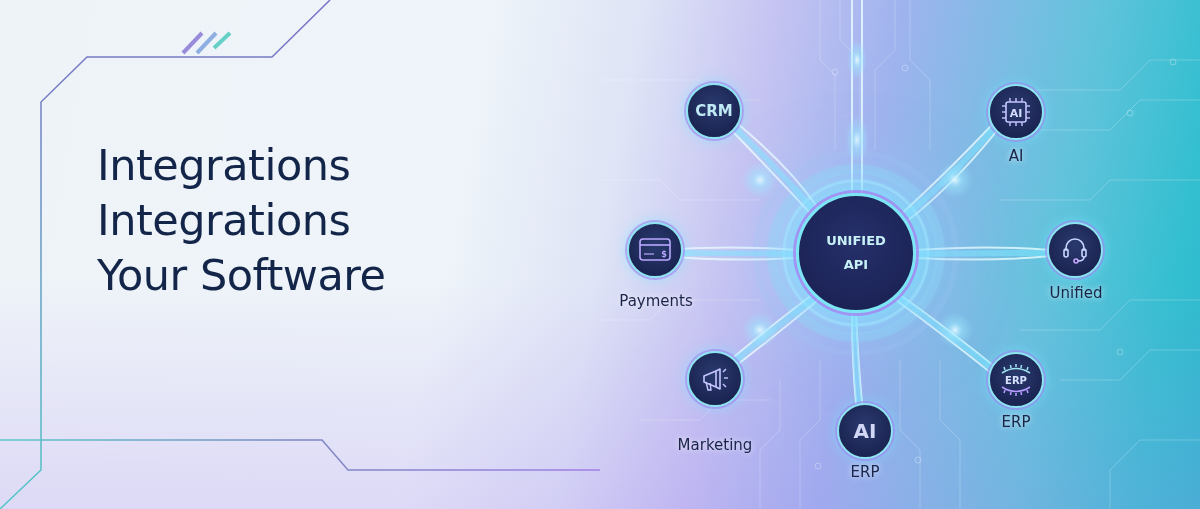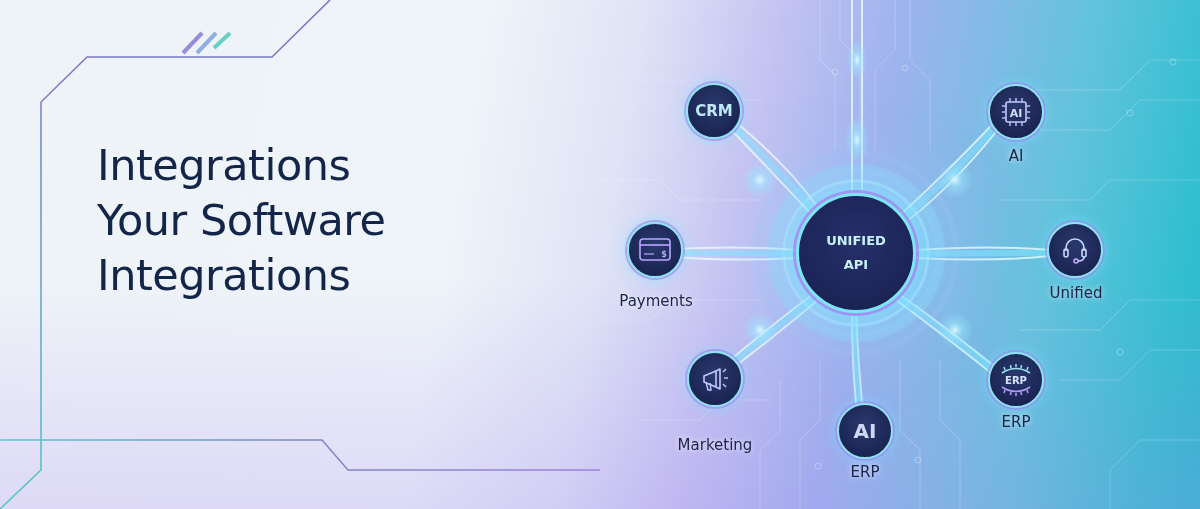--- a/index.html
+++ b/index.html
@@ -150,22 +150,22 @@
     <ellipse cx="857" cy="140" rx="12" ry="24" fill="url(#glow)"></ellipse>
     <circle cx="760" cy="180" r="18" fill="url(#glow)"></circle>
     <circle cx="955" cy="180" r="18" fill="url(#glow)"></circle>
     <circle cx="760" cy="330" r="18" fill="url(#glow)"></circle>
     <circle cx="955" cy="330" r="18" fill="url(#glow)"></circle>
     <circle cx="856" cy="253" r="85" fill="url(#glow)" opacity="0.45"></circle>
   </svg>
 
   <h1 class="headline">
     <span class="line light">Integrations</span>
+    <span class="line light">Integrations</span>
     <span class="line light">Your Software</span>
-    <span class="line light">Integrations</span>
   </h1>
 
   <div class="hub">
     <span>UNIFIED</span>
     <span>API</span>
   </div>
 
   <div class="node" style="left:686px; top:83px; font-size:15px;">
     <span>CRM</span>
   </div>

